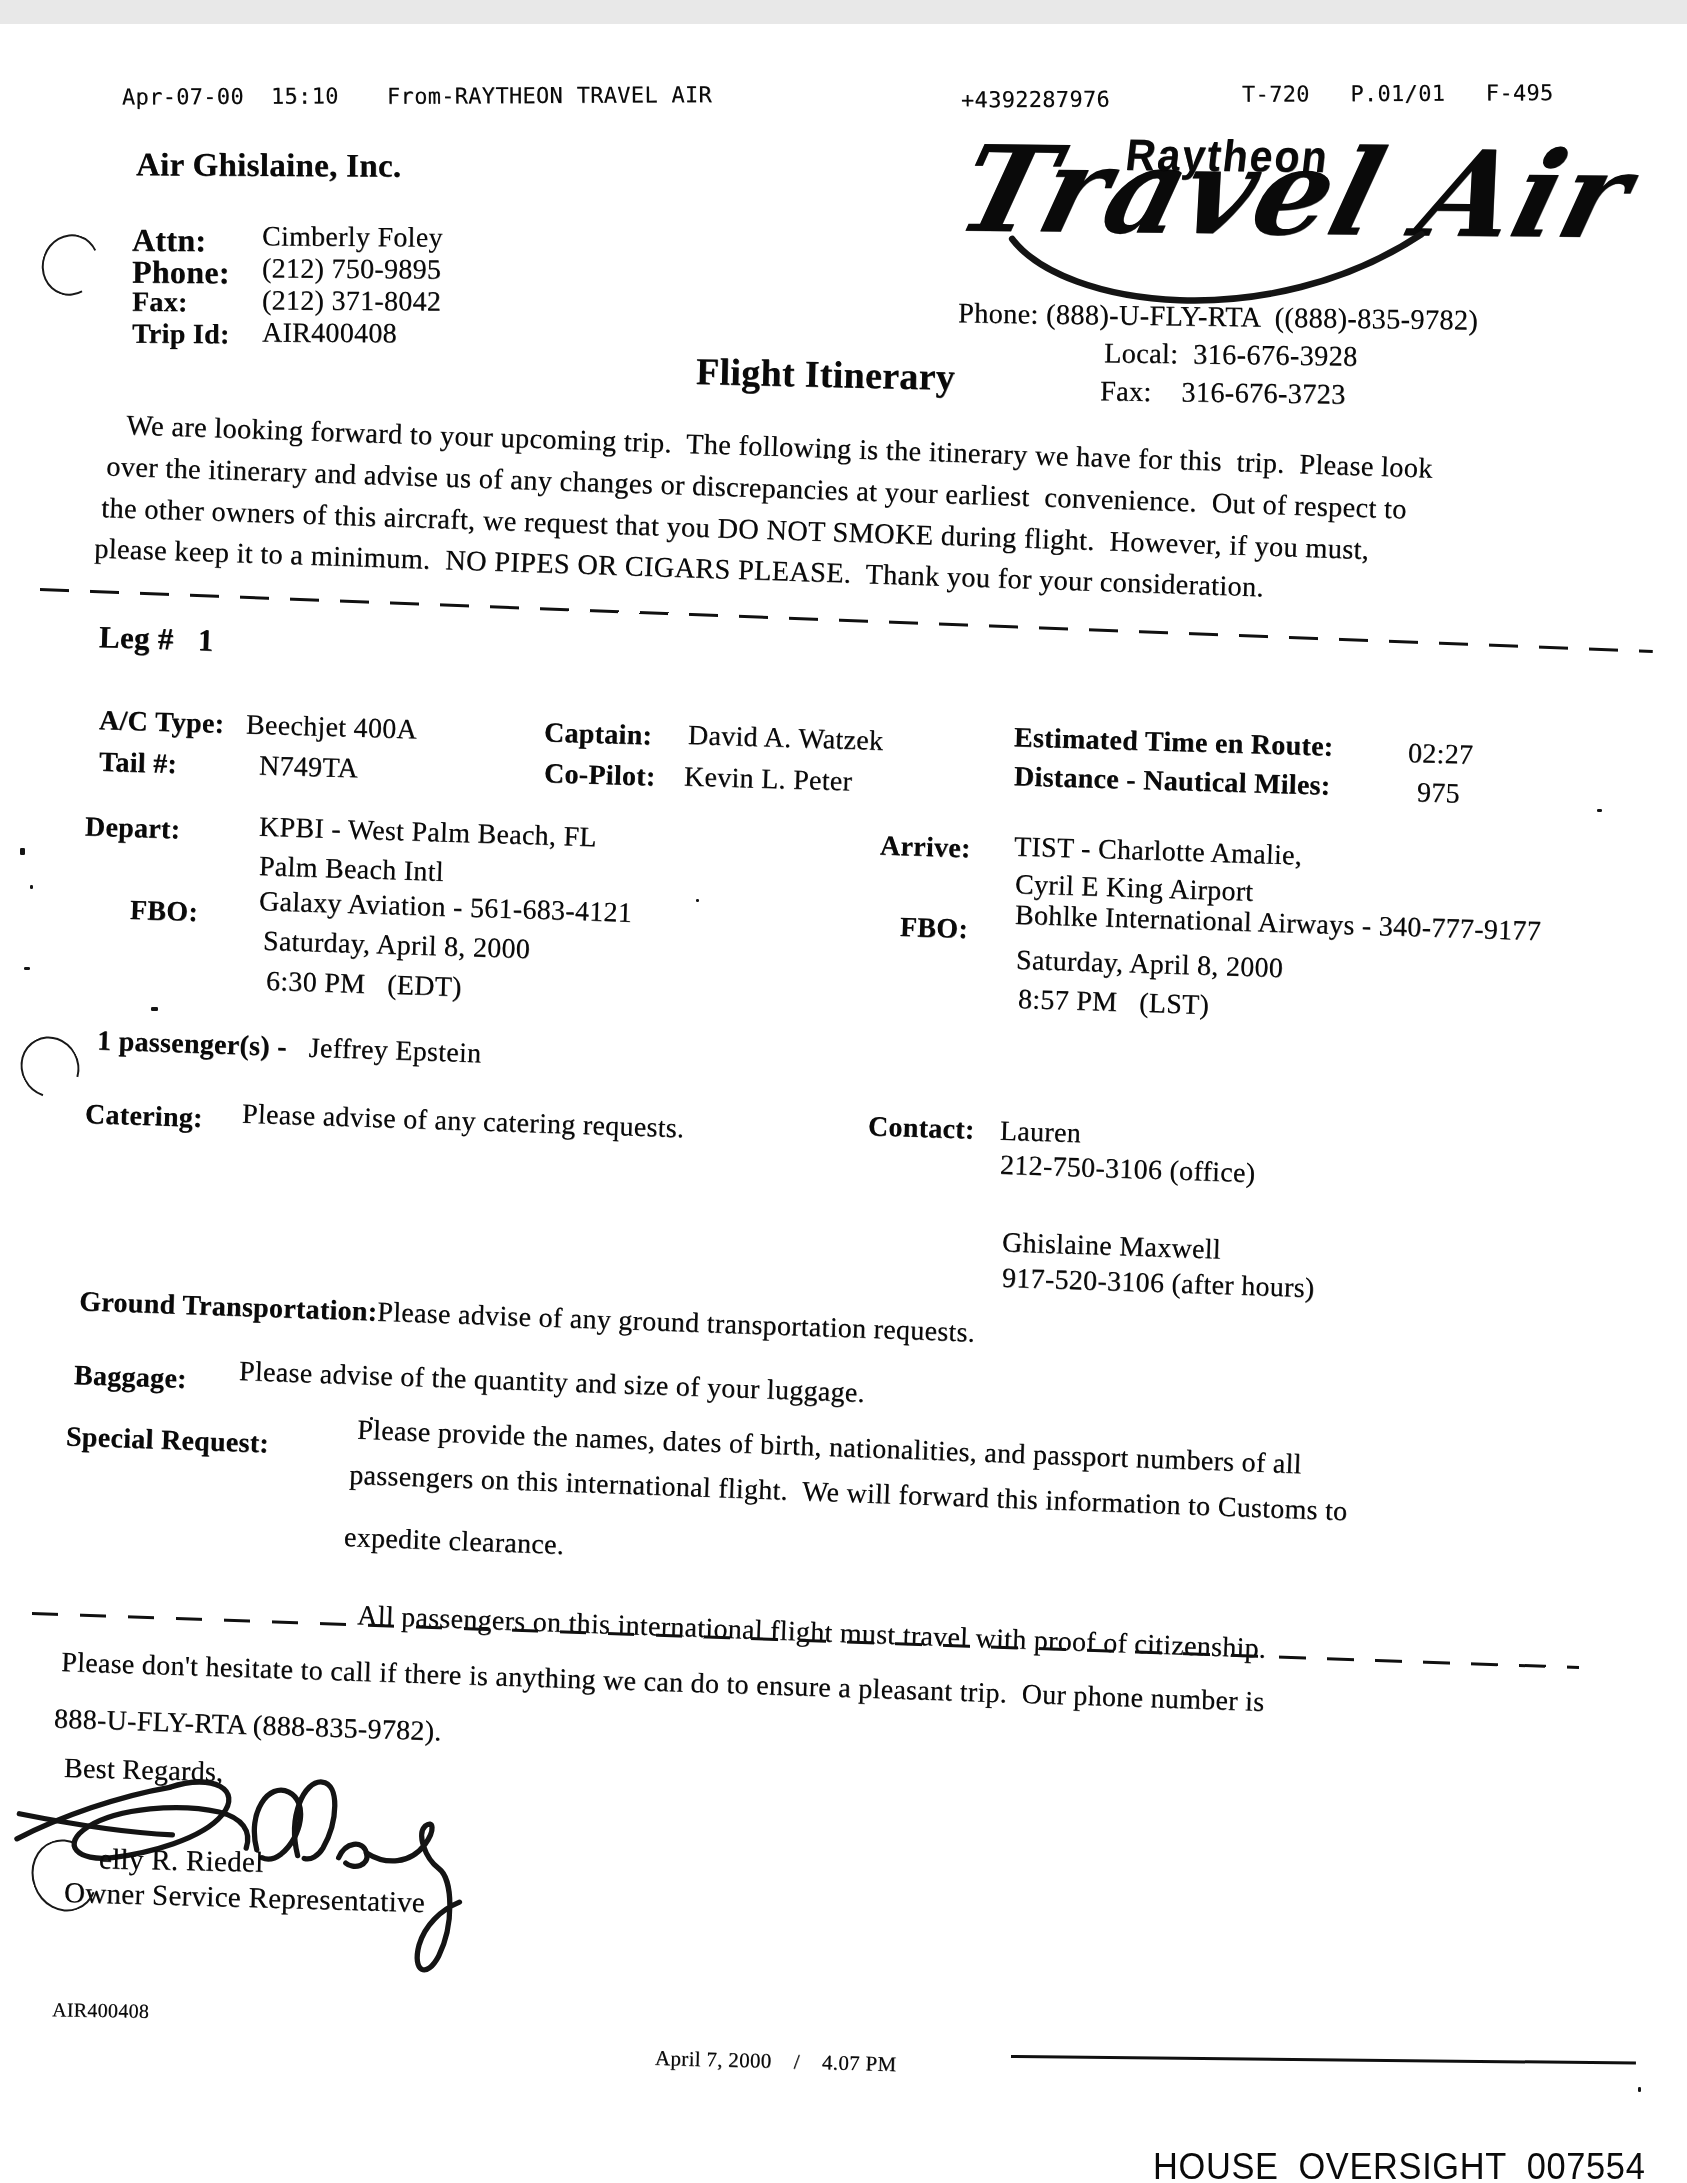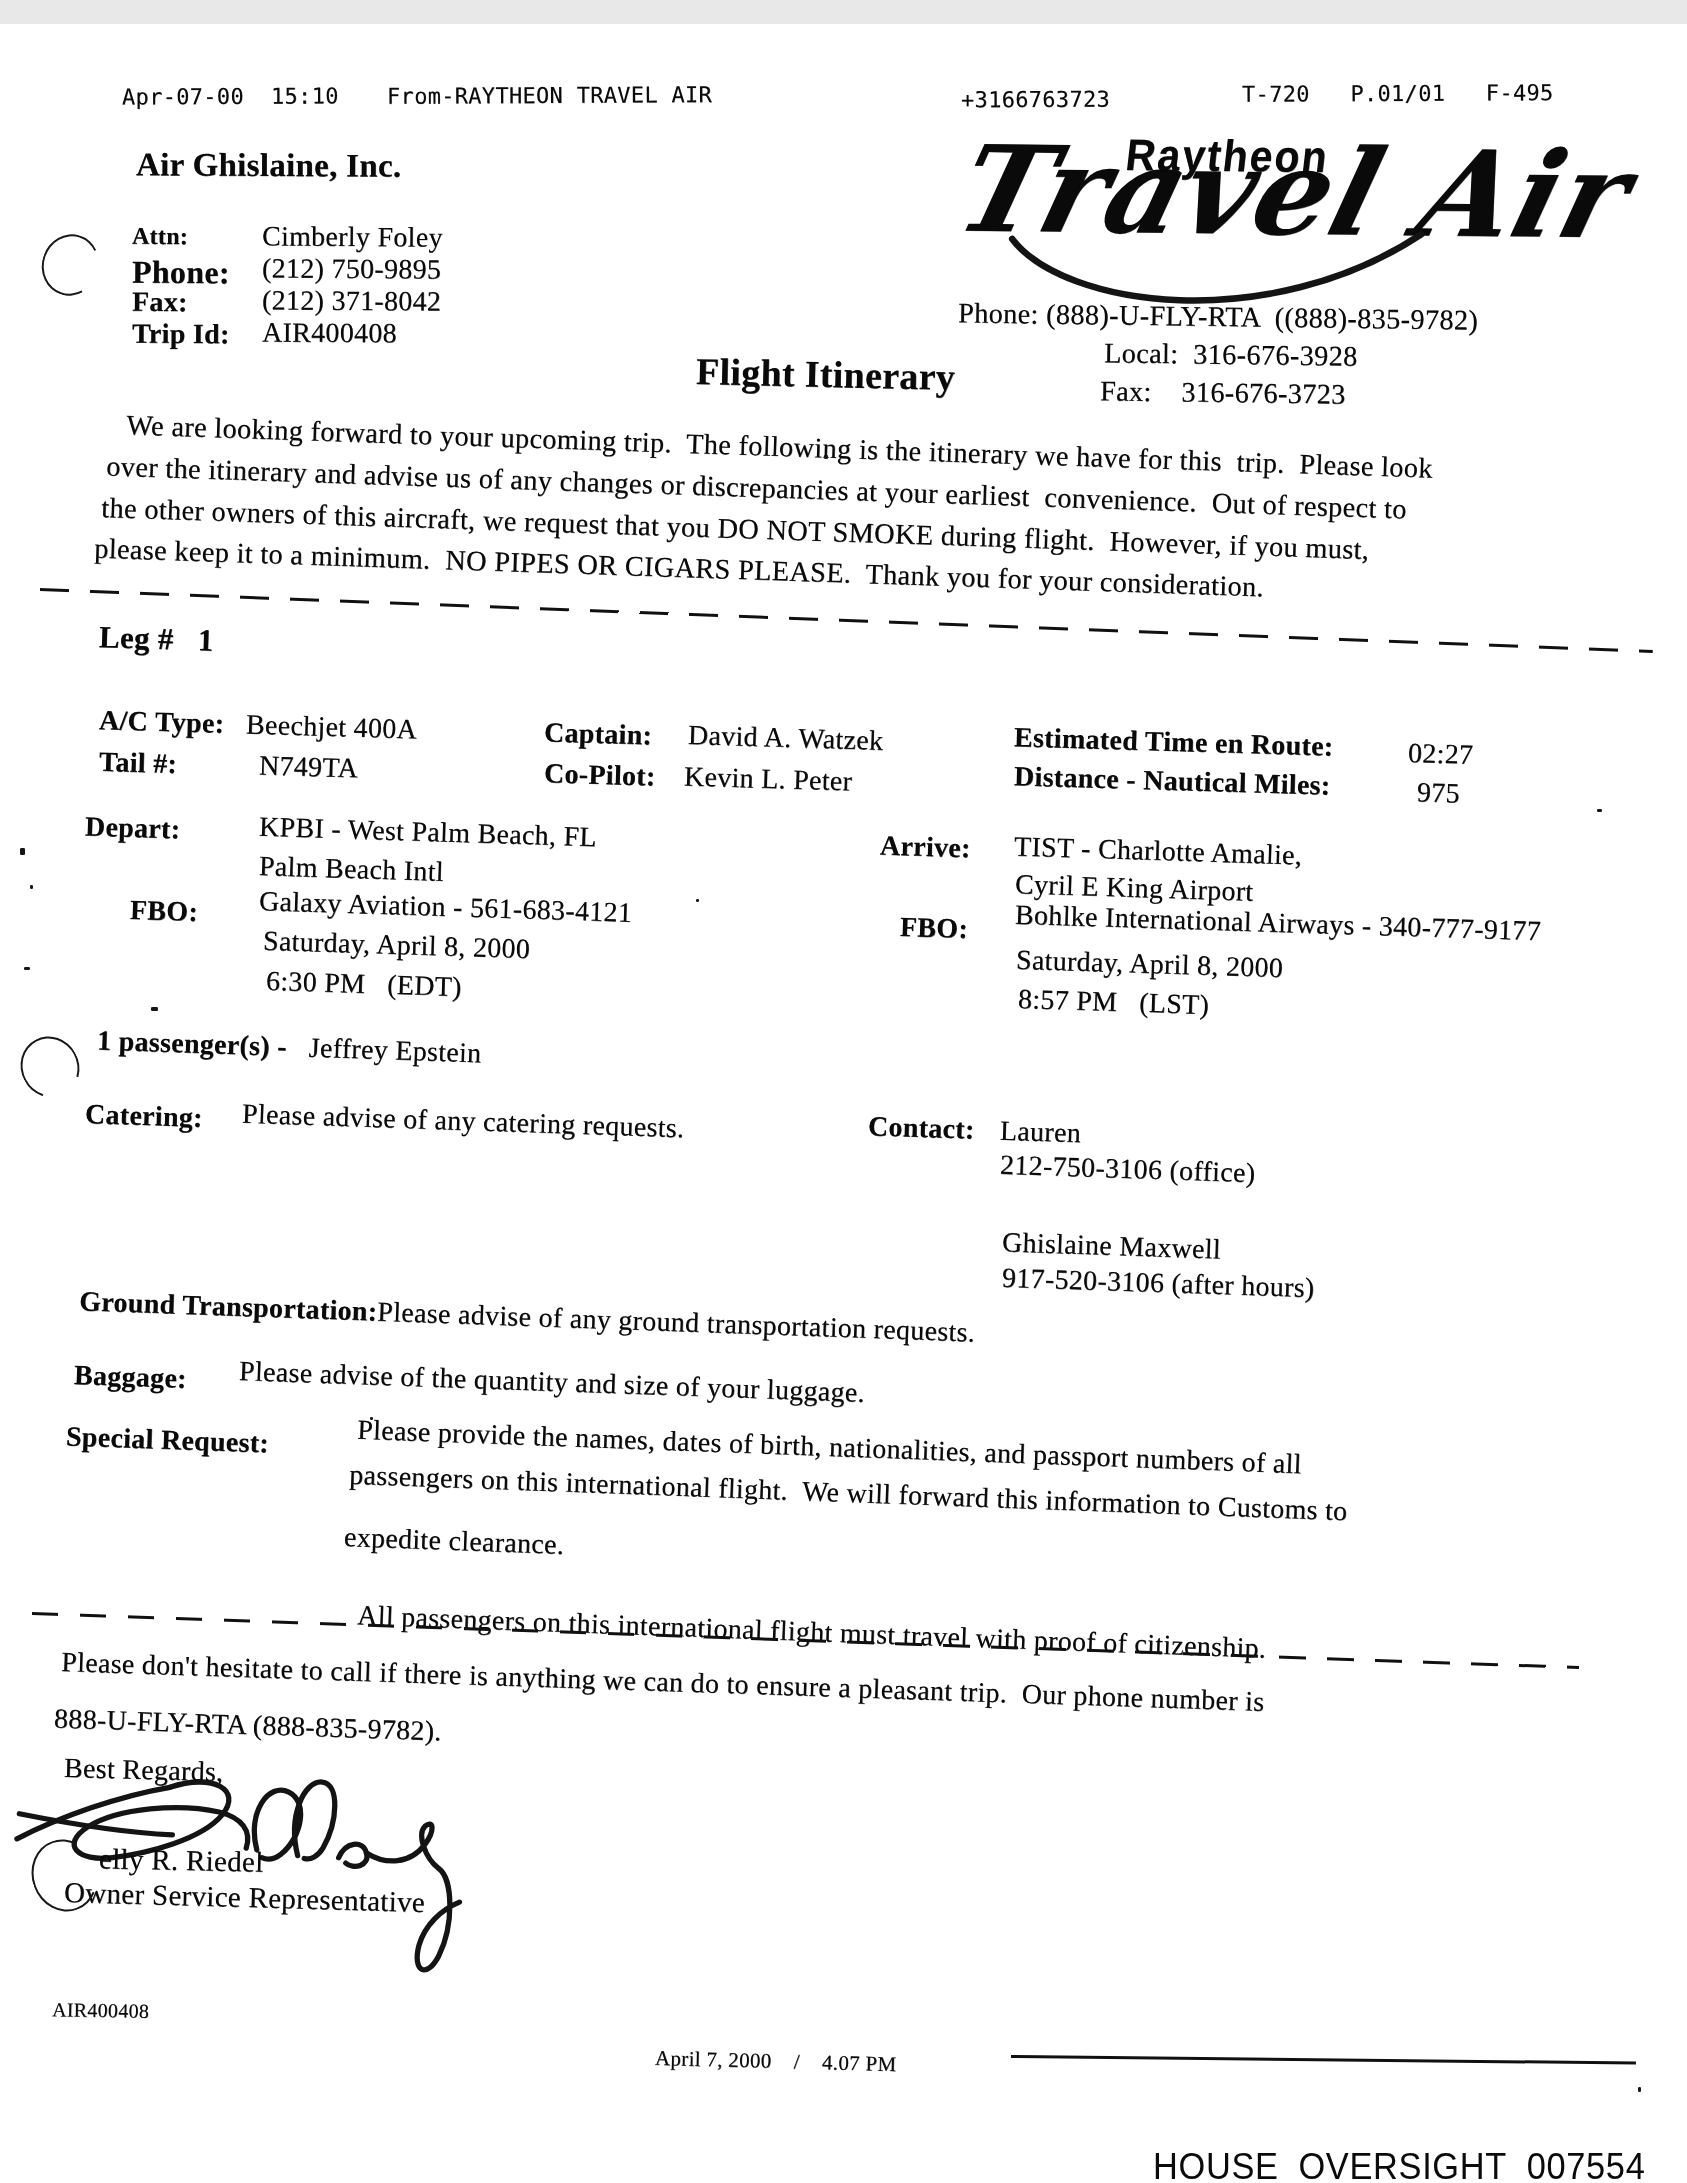--- a/index.html
+++ b/index.html
@@ -19,25 +19,25 @@
   .script{font-family:"DejaVu Serif",serif;font-style:italic;font-weight:bold;}
   .blockword{font-family:"Liberation Sans",sans-serif;font-weight:900;}
 </style>
 </head>
 <body>
 
 <div class="page">
 
   <div class="t mono" style="left:122px;top:61px;font-size:22px;transform:rotate(-0.3deg);">Apr-07-00  15:10</div>
   <div class="t mono" style="left:387px;top:60px;font-size:22px;transform:rotate(-0.3deg);">From-RAYTHEON TRAVEL AIR</div>
-  <div class="t mono" style="left:961px;top:64px;font-size:22px;transform:rotate(-0.3deg);">+3166763723</div>
+  <div class="t mono" style="left:961px;top:64px;font-size:22px;transform:rotate(-0.3deg);">+4392287976</div>
   <div class="t mono" style="left:1242px;top:58px;font-size:22px;transform:rotate(-0.3deg);">T-720   P.01/01   F-495</div>
 
   <div class="t b" style="left:136px;top:124px;font-size:33px;transform:rotate(0.3deg);">Air Ghislaine, Inc.</div>
-  <div class="t b" style="left:132px;top:200px;font-size:24px;transform:rotate(0.4deg);">Attn:</div>
+  <div class="t b" style="left:132px;top:200px;font-size:32px;transform:rotate(0.4deg);">Attn:</div>
   <div class="t" style="left:262px;top:198px;font-size:28px;transform:rotate(0.4deg);">Cimberly Foley</div>
   <div class="t b" style="left:132px;top:232px;font-size:32px;transform:rotate(0.4deg);">Phone:</div>
   <div class="t" style="left:262px;top:230px;font-size:28px;transform:rotate(0.4deg);">(212) 750-9895</div>
   <div class="t b" style="left:132px;top:263px;font-size:28px;transform:rotate(0.4deg);">Fax:</div>
   <div class="t" style="left:262px;top:262px;font-size:28px;transform:rotate(0.4deg);">(212) 371-8042</div>
   <div class="t b" style="left:132px;top:295px;font-size:28px;transform:rotate(0.4deg);">Trip Id:</div>
   <div class="t" style="left:262px;top:294px;font-size:28px;transform:rotate(0.4deg);">AIR400408</div>
 
   <div class="t script" style="left:963px;top:106px;font-size:119px;transform:rotate(0.6deg) skewX(-14deg);letter-spacing:1.3px;">Travel Air</div>
   <div class="t blockword" style="left:1126px;top:111px;font-size:41px;letter-spacing:2px;transform:rotate(0.6deg) skewX(-6deg) scaleY(1.08);">Raytheon</div>

